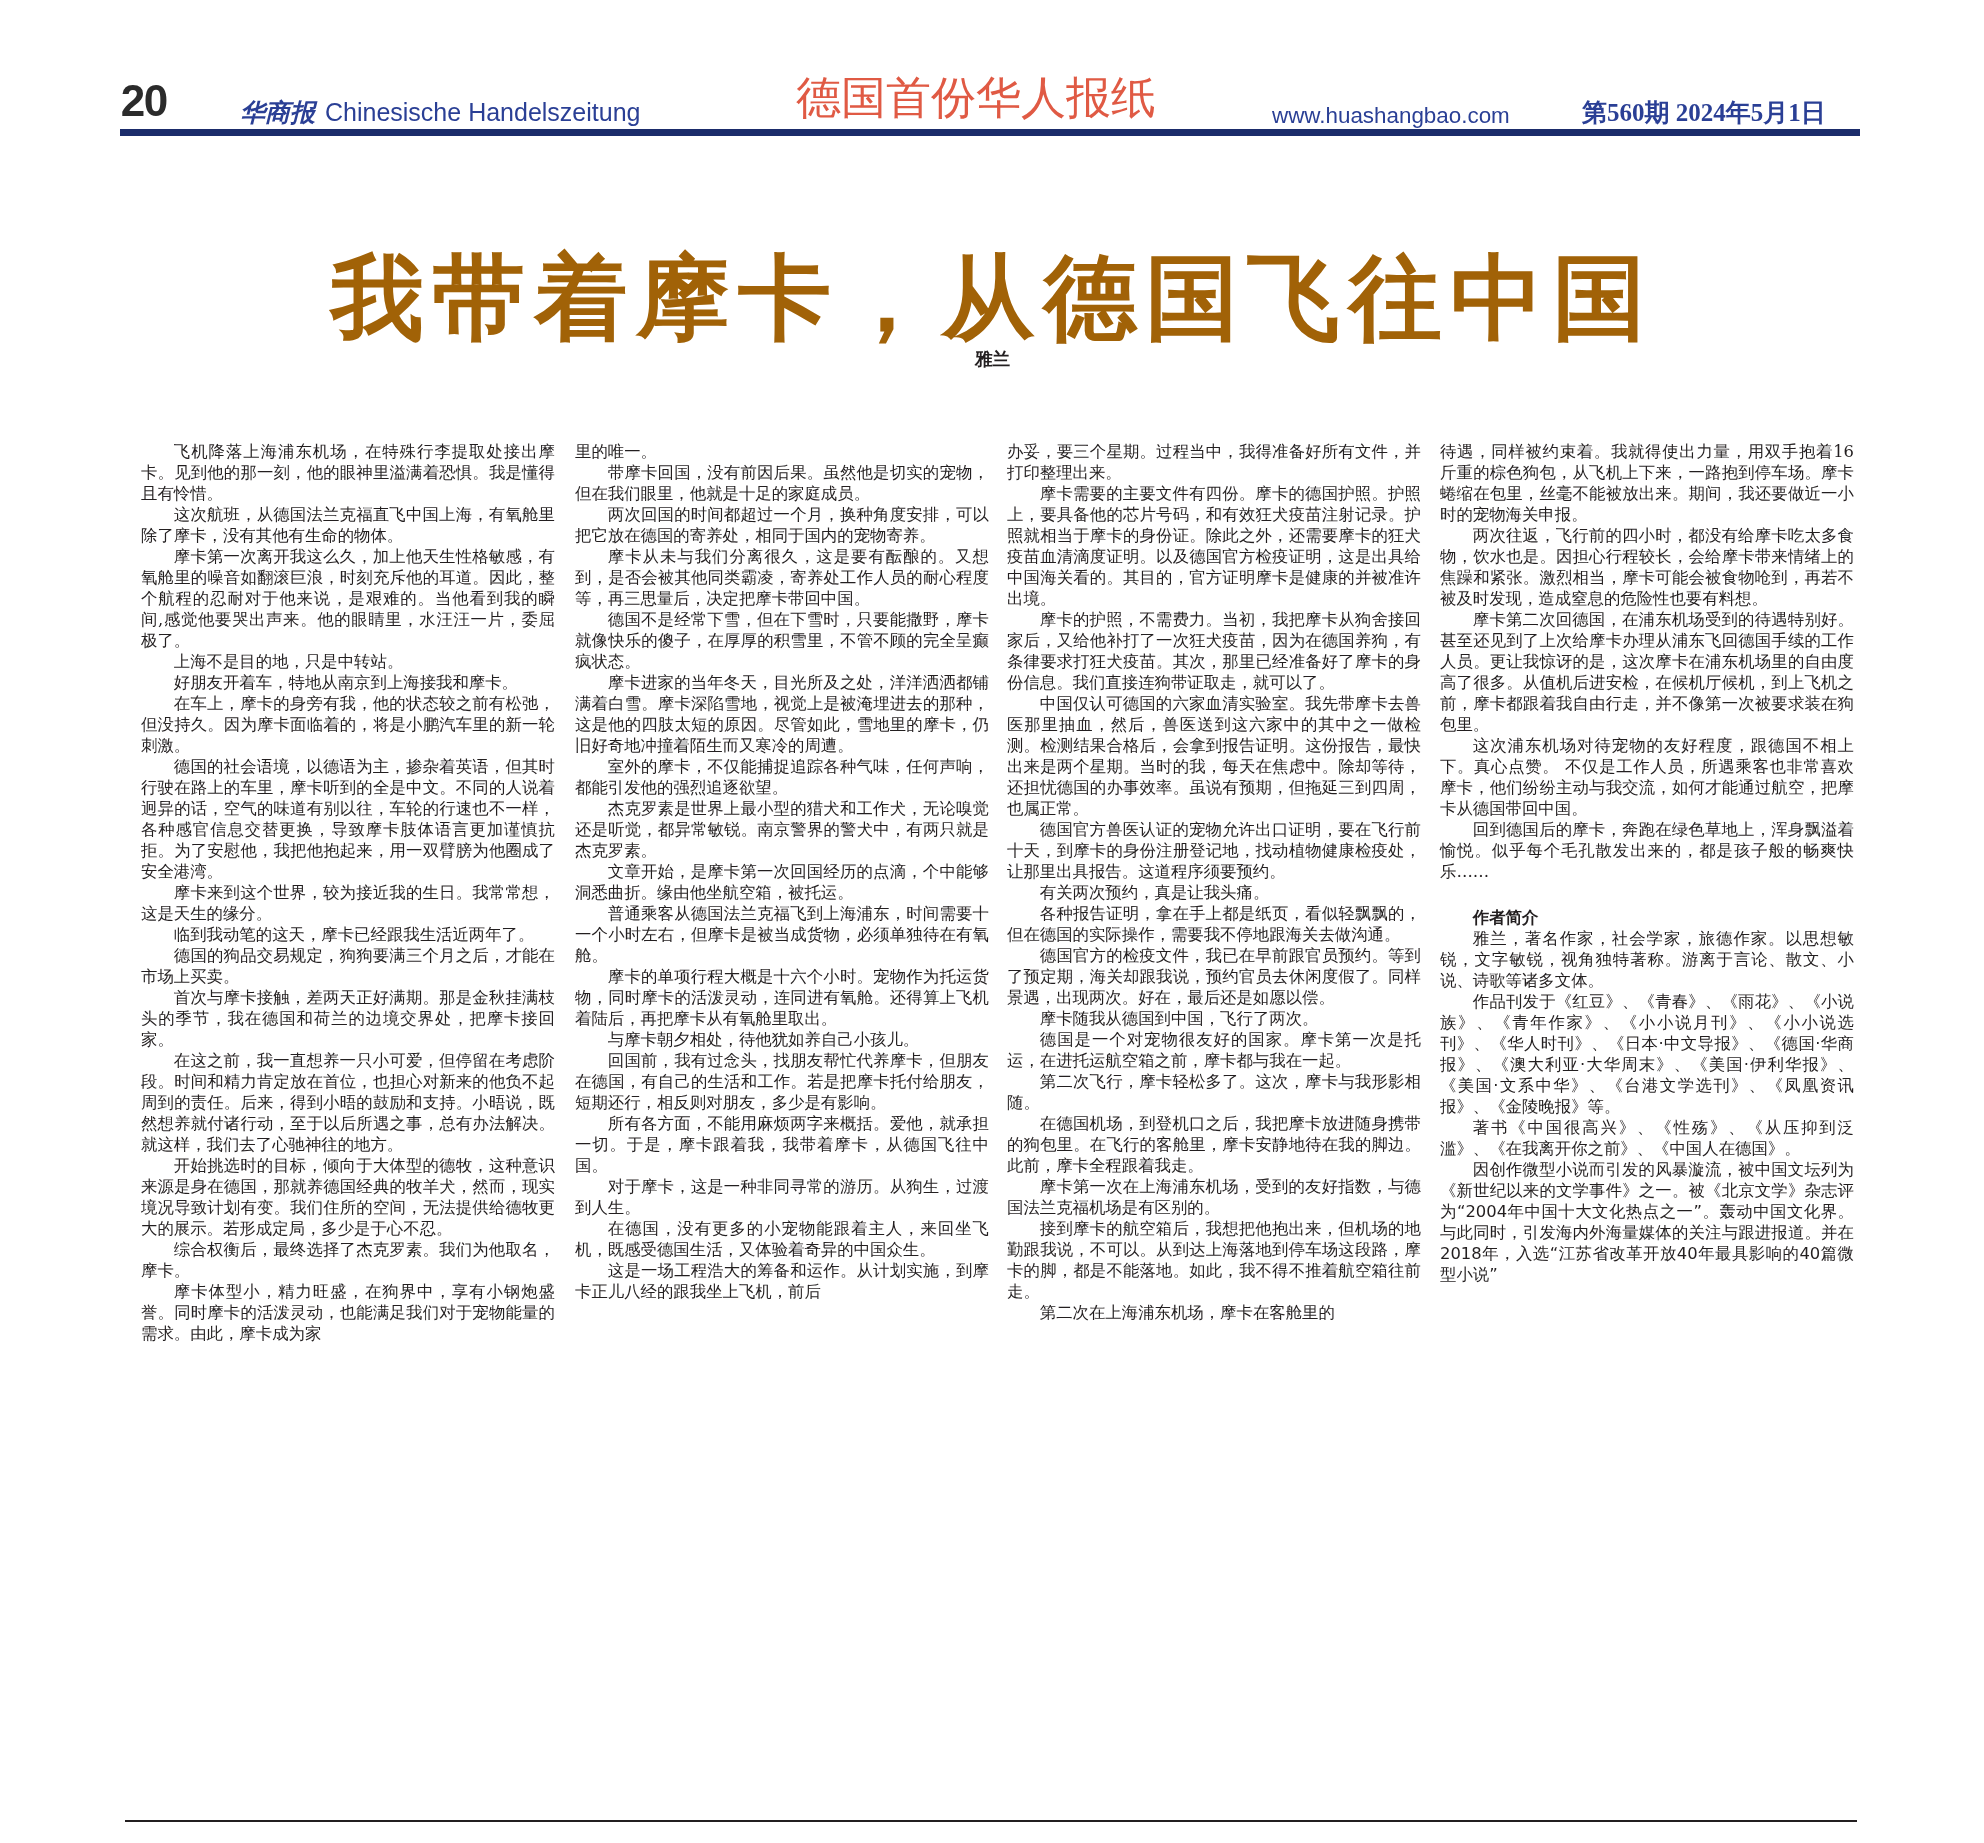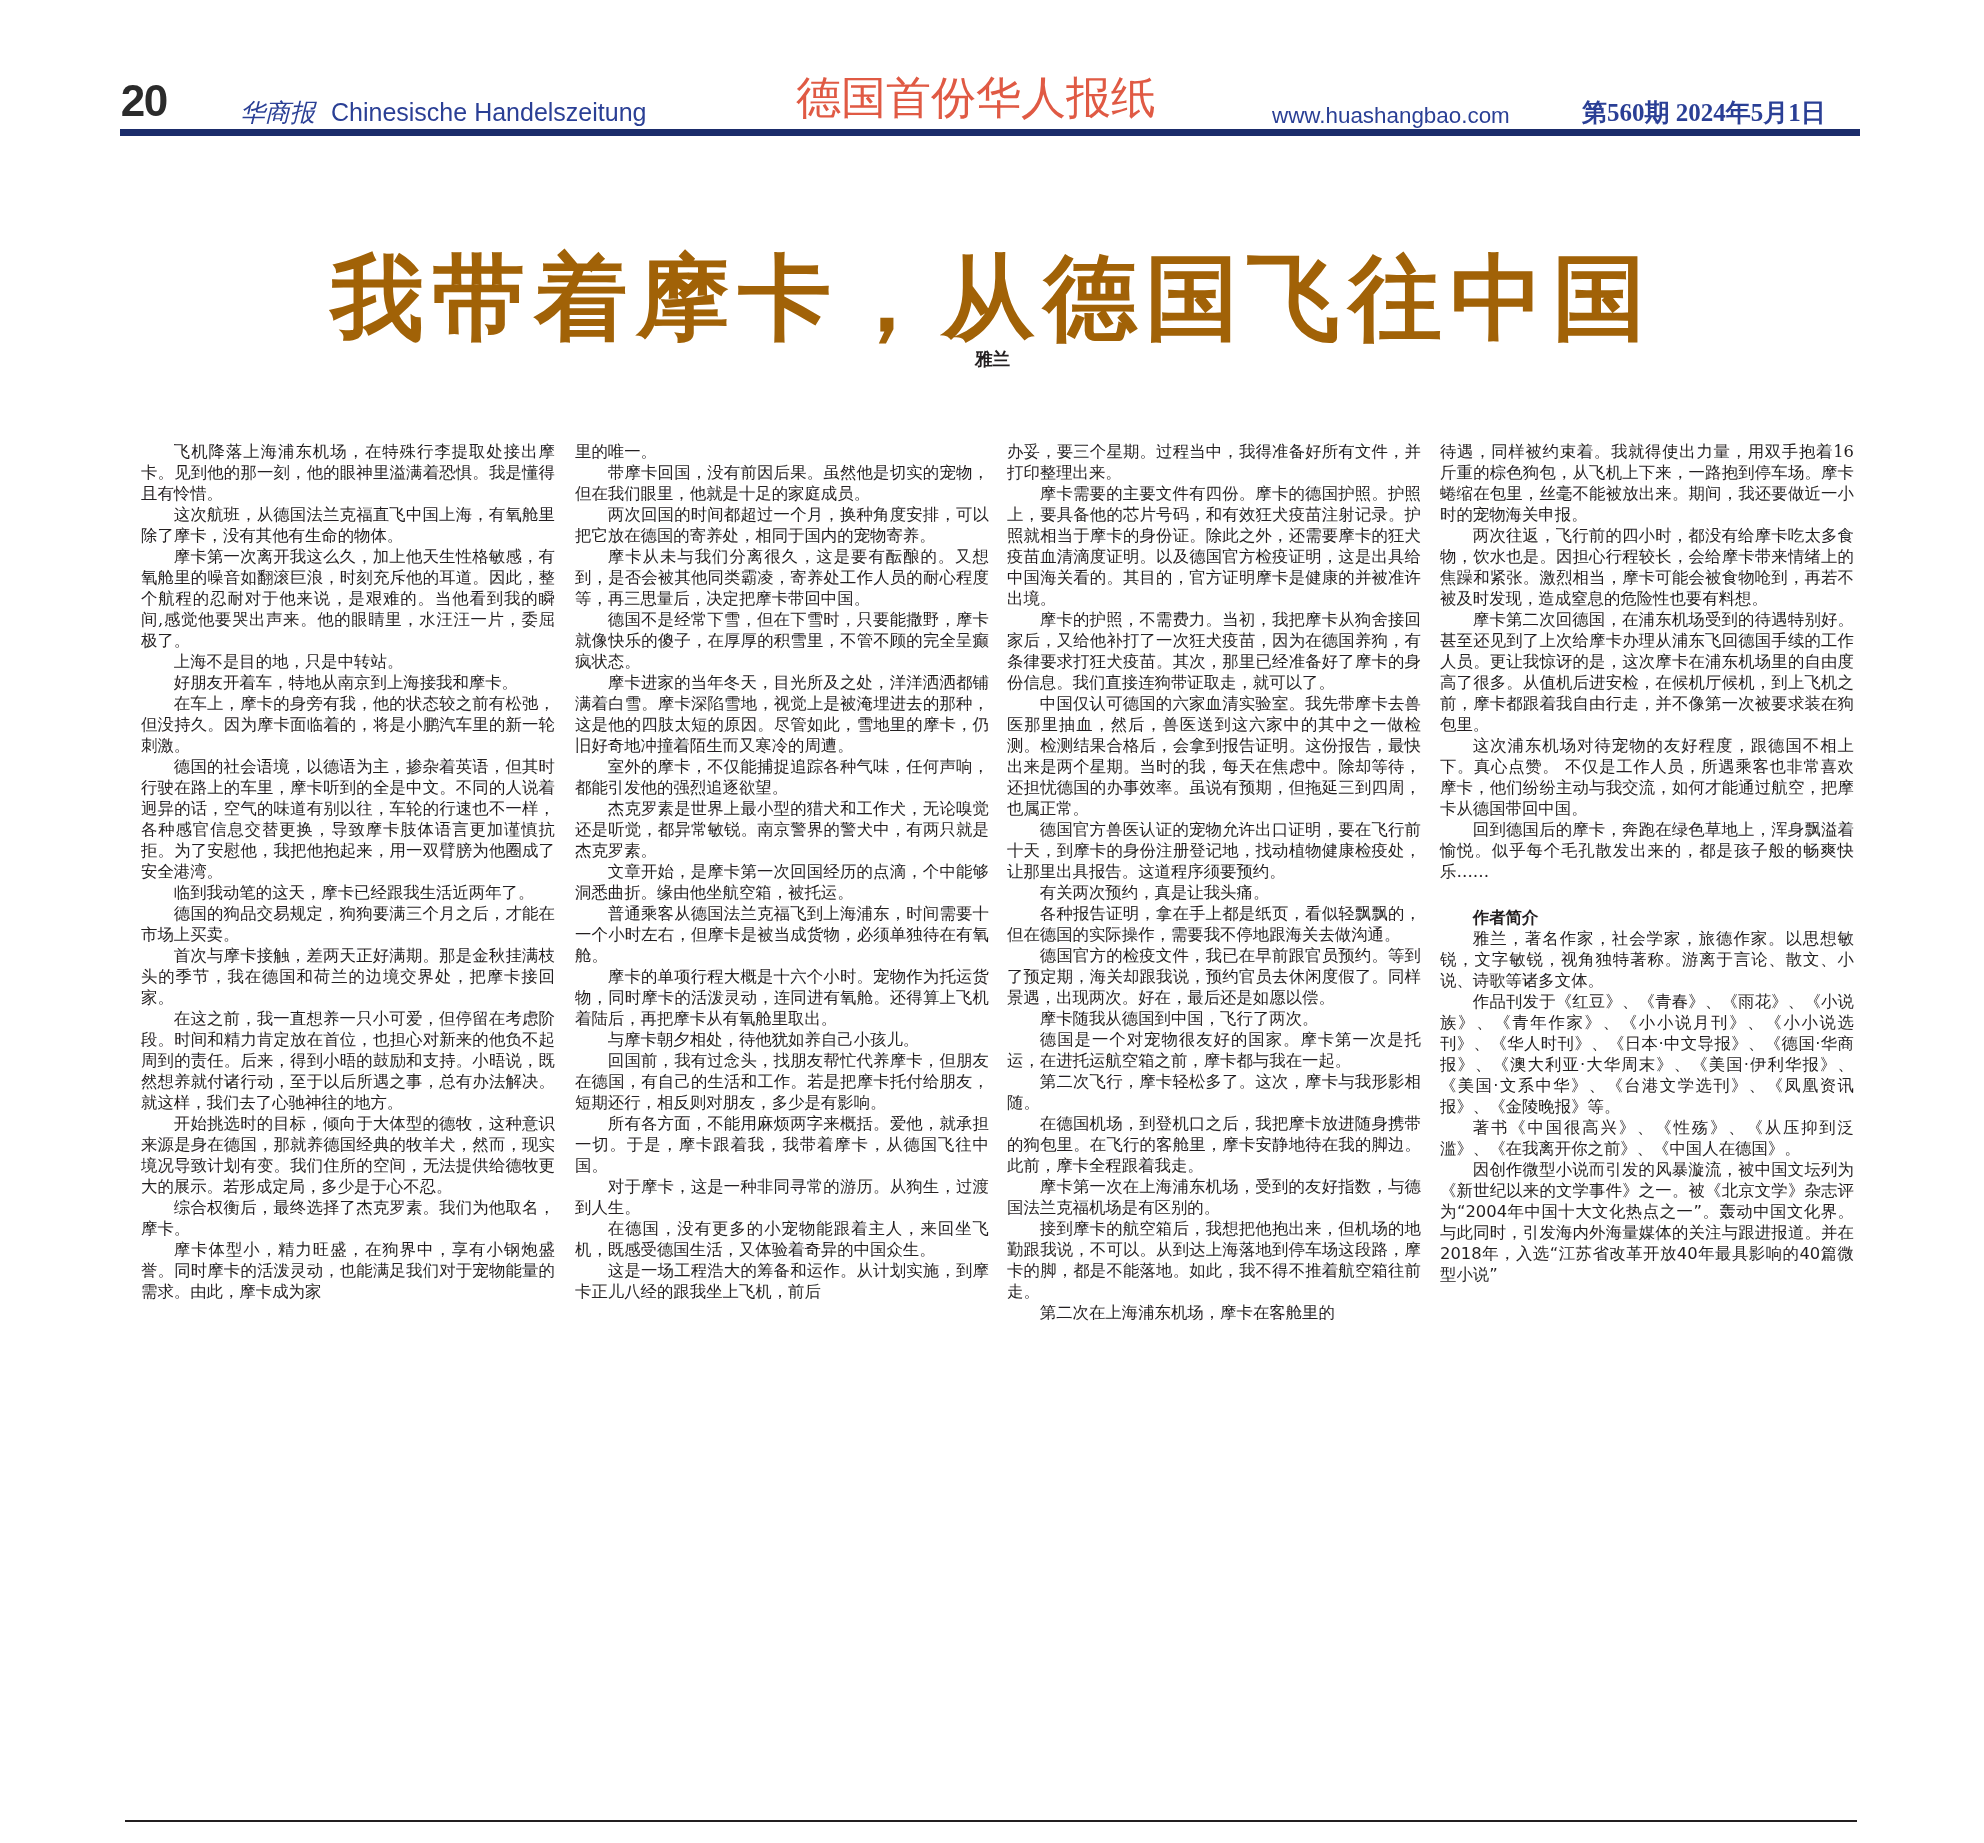--- a/index.html
+++ b/index.html
@@ -3,21 +3,21 @@
 <meta charset="utf-8">
 <style>
   html, body { margin: 0; padding: 0; background: #ffffff; }
   body { width: 1985px; height: 1844px; position: relative; overflow: hidden;
          font-family: "DejaVu Serif", "Liberation Serif", serif; color: #231f20; }
   .masthead { position: absolute; left: 120px; top: 60px; width: 1740px; height: 76px; }
   .page-num { position: absolute; left: 0.8px; top: 19px; font-family: "Liberation Sans", sans-serif;
               font-weight: bold; font-size: 44px; line-height: 44px; color: #2b2b2b; letter-spacing: -1.6px; }
   .paper-name { position: absolute; left: 120px; top: 38px; font-family: "Liberation Sans", sans-serif;
                 font-size: 25px; line-height: 28px; color: #2a3f95; white-space: nowrap; }
-  .paper-name .cn { font-family: "DejaVu Serif", serif; font-style: italic; margin-right: 16px; }
+  .paper-name .cn { font-family: "DejaVu Serif", serif; font-style: italic; margin-right: 10px; font-weight: bold; }
   .slogan { position: absolute; left: 676px; top: 12px; font-size: 45px; line-height: 52px;
             color: #e05a44; white-space: nowrap; font-family: "DejaVu Sans", sans-serif; }
   .site-url { position: absolute; left: 1152px; top: 43px; font-family: "Liberation Sans", sans-serif;
               font-size: 22.4px; line-height: 25px; color: #2a3f95; white-space: nowrap; }
   .issue { position: absolute; left: 1462px; top: 38px; font-family: "Liberation Serif", serif; font-weight: bold;
            font-size: 25px; line-height: 29px; color: #2a3f95; white-space: nowrap; }
   .bar { position: absolute; left: 120px; top: 129px; width: 1740px; height: 6.8px; background: #1b2c6b; }
   .title { position: absolute; left: 0; top: 182px; width: 1985px; text-align: center;
            font-family: "DejaVu Sans", sans-serif; font-weight: bold; font-size: 93px; line-height: 108px;
            letter-spacing: 8.8px; color: #a16207; }
@@ -50,20 +50,21 @@
 <div class="byline">雅兰</div>
 
 <div class="col c1">
   <p>飞机降落上海浦东机场，在特殊行李提取处接出摩卡。见到他的那一刻，他的眼神里溢满着恐惧。我是懂得且有怜惜。</p>
   <p>这次航班，从德国法兰克福直飞中国上海，有氧舱里除了摩卡，没有其他有生命的物体。</p>
   <p>摩卡第一次离开我这么久，加上他天生性格敏感，有氧舱里的噪音如翻滚巨浪，时刻充斥他的耳道。因此，整个航程的忍耐对于他来说，是艰难的。当他看到我的瞬间,感觉他要哭出声来。他的眼睛里，水汪汪一片，委屈极了。</p>
   <p>上海不是目的地，只是中转站。</p>
   <p>好朋友开着车，特地从南京到上海接我和摩卡。</p>
   <p>在车上，摩卡的身旁有我，他的状态较之前有松弛，但没持久。因为摩卡面临着的，将是小鹏汽车里的新一轮刺激。</p>
   <p>德国的社会语境，以德语为主，掺杂着英语，但其时行驶在路上的车里，摩卡听到的全是中文。不同的人说着迥异的话，空气的味道有别以往，车轮的行速也不一样，各种感官信息交替更换，导致摩卡肢体语言更加谨慎抗拒。为了安慰他，我把他抱起来，用一双臂膀为他圈成了安全港湾。</p>
+  <p>摩卡来到这个世界，较为接近我的生日。我常常想，这是天生的缘分。</p>
   <p>临到我动笔的这天，摩卡已经跟我生活近两年了。</p>
   <p>德国的狗品交易规定，狗狗要满三个月之后，才能在市场上买卖。</p>
   <p>首次与摩卡接触，差两天正好满期。那是金秋挂满枝头的季节，我在德国和荷兰的边境交界处，把摩卡接回家。</p>
   <p>在这之前，我一直想养一只小可爱，但停留在考虑阶段。时间和精力肯定放在首位，也担心对新来的他负不起周到的责任。后来，得到小晤的鼓励和支持。小晤说，既然想养就付诸行动，至于以后所遇之事，总有办法解决。就这样，我们去了心驰神往的地方。</p>
   <p>开始挑选时的目标，倾向于大体型的德牧，这种意识来源是身在德国，那就养德国经典的牧羊犬，然而，现实境况导致计划有变。我们住所的空间，无法提供给德牧更大的展示。若形成定局，多少是于心不忍。</p>
   <p>综合权衡后，最终选择了杰克罗素。我们为他取名，摩卡。</p>
   <p>摩卡体型小，精力旺盛，在狗界中，享有小钢炮盛誉。同时摩卡的活泼灵动，也能满足我们对于宠物能量的需求。由此，摩卡成为家</p>
 </div>
 
 <div class="col c2">

